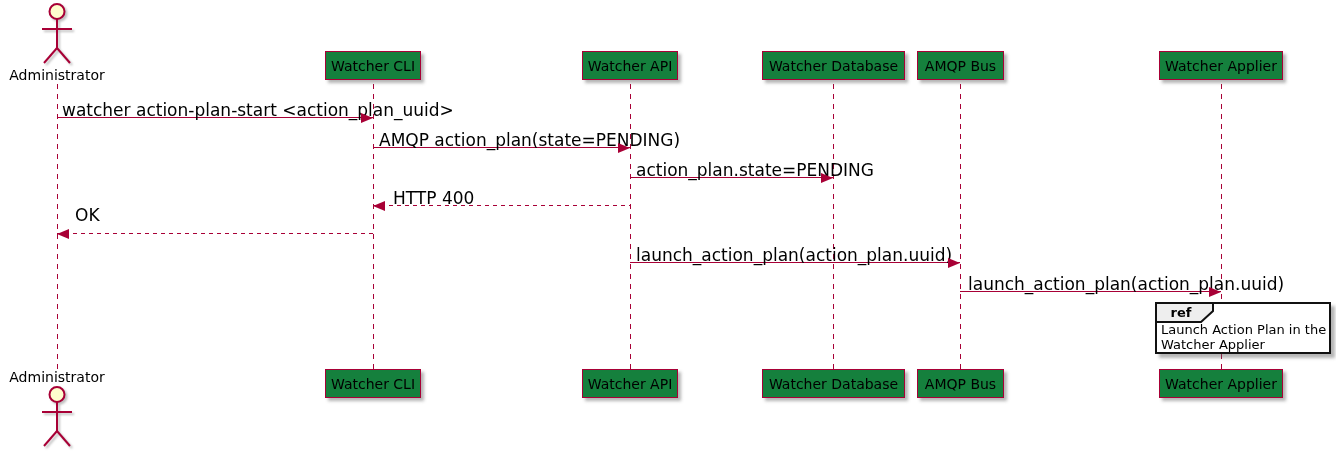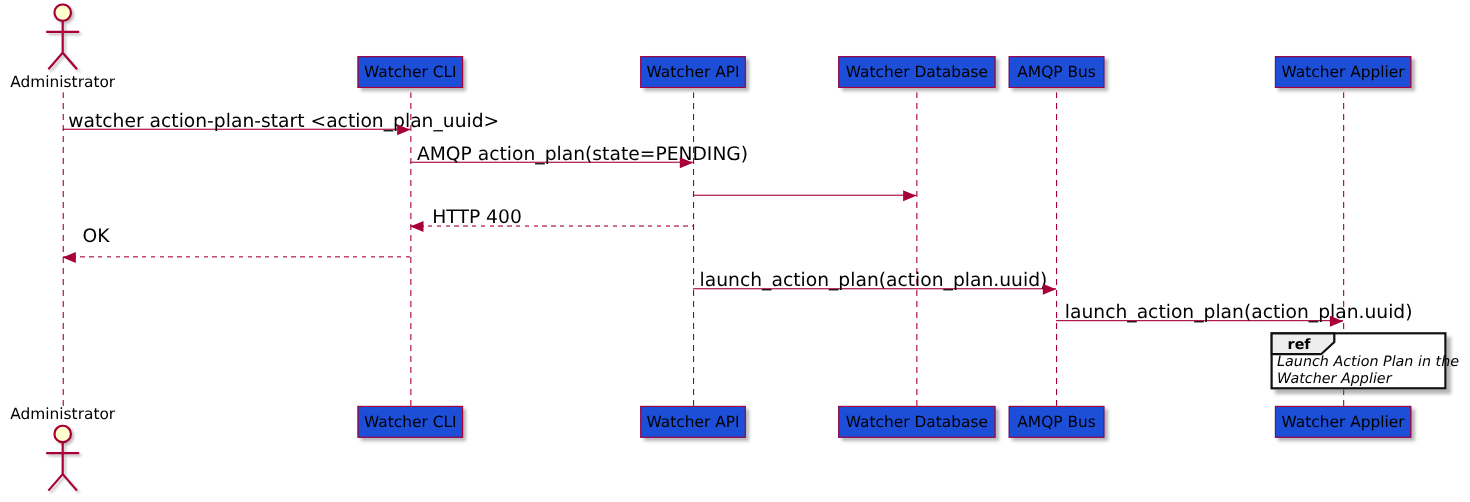--- a/index.html
+++ b/index.html
@@ -9,21 +9,21 @@
     overflow:hidden;
   }
   
   .lifeline{
     position:absolute;top:84px;height:285px;width:1px;
     background:repeating-linear-gradient(to bottom,#A80036 0 5px,transparent 5px 10px);
   }
   
   .pbox{
     position:absolute;height:29px;box-sizing:border-box;
-    background:#1d4ed8;border:1.5px solid #A80036;
+    background:#15803d;border:1.5px solid #A80036;
     box-shadow:3px 3px 3px rgba(90,90,90,.45);
     display:flex;align-items:center;justify-content:center;
     font-size:14px;white-space:nowrap;z-index:3;
   }
   
   .actor-svg{position:absolute;left:37px;width:40px;height:62px;z-index:3;
     filter:drop-shadow(2px 2px 1px rgba(0,0,0,.25));}
   .actor-label{
     position:absolute;left:57px;transform:translateX(-50%);
     font-size:14px;white-space:nowrap;z-index:3;
@@ -35,26 +35,26 @@
     background:repeating-linear-gradient(to right,#A80036 0 4px,transparent 4px 8px);
   }
   .arrow-r{position:absolute;width:0;height:0;z-index:4;
     border-top:5px solid transparent;border-bottom:5px solid transparent;
     border-left:12px solid #A80036;}
   .arrow-l{position:absolute;width:0;height:0;z-index:4;
     border-top:5px solid transparent;border-bottom:5px solid transparent;
     border-right:12px solid #A80036;}
   
   .ref{
-    position:absolute;left:1155px;top:302px;width:160px;height:52px;
+    position:absolute;left:1155px;top:302px;width:176px;height:52px;
     box-sizing:border-box;background:#ffffff;border:2px solid #111111;
     box-shadow:4px 4px 3px rgba(90,90,90,.45);z-index:5;
   }
   .ref-tab{position:absolute;left:-2px;top:-2px;}
-  .ref-body{margin:18px 16px 0 4px;font-size:13px;line-height:15px;white-space:nowrap;font-style:italic;}
+  .ref-body{margin:18px 16px 0 4px;font-size:13px;line-height:15px;white-space:nowrap;}
 </style>
 </head>
 <body>
 
 <div class="diagram">
 
   <div class="lifeline" style="left:57px"></div>
   <div class="lifeline" style="left:373px"></div>
   <div class="lifeline" style="left:630px"></div>
   <div class="lifeline" style="left:833px"></div>
@@ -77,20 +77,21 @@
   <div class="pbox" style="left:1159px;top:51px;width:124px">Watcher Applier</div>
 
   <div class="msg-label" style="left:62px;top:100px">watcher action-plan-start &lt;action_plan_uuid&gt;</div>
   <div class="msg-line" style="left:57px;top:117px;width:316px"></div>
   <div class="arrow-r" style="left:361px;top:113px"></div>
 
   <div class="msg-label" style="left:379px;top:130px">AMQP action_plan(state=PENDING)</div>
   <div class="msg-line" style="left:373px;top:147px;width:257px"></div>
   <div class="arrow-r" style="left:618px;top:143px"></div>
 
+  <div class="msg-label" style="left:636px;top:160px">action_plan.state=PENDING</div>
   <div class="msg-line" style="left:630px;top:177px;width:203px"></div>
   <div class="arrow-r" style="left:821px;top:173px"></div>
 
   <div class="msg-label" style="left:393px;top:188px">HTTP 400</div>
   <div class="msg-line dashed" style="left:373px;top:205px;width:257px"></div>
   <div class="arrow-l" style="left:373px;top:201px"></div>
 
   <div class="msg-label" style="left:75px;top:205px">OK</div>
   <div class="msg-line dashed" style="left:57px;top:233px;width:316px"></div>
   <div class="arrow-l" style="left:57px;top:229px"></div>

